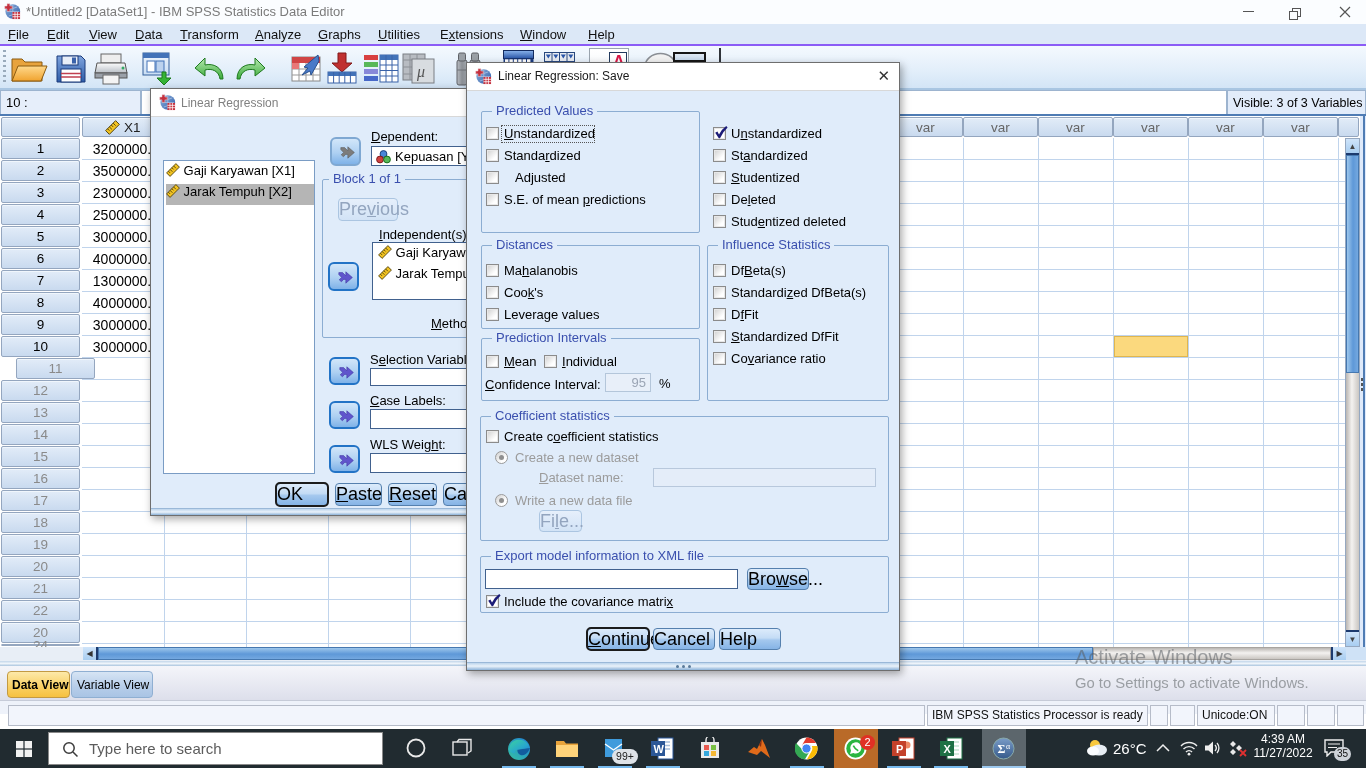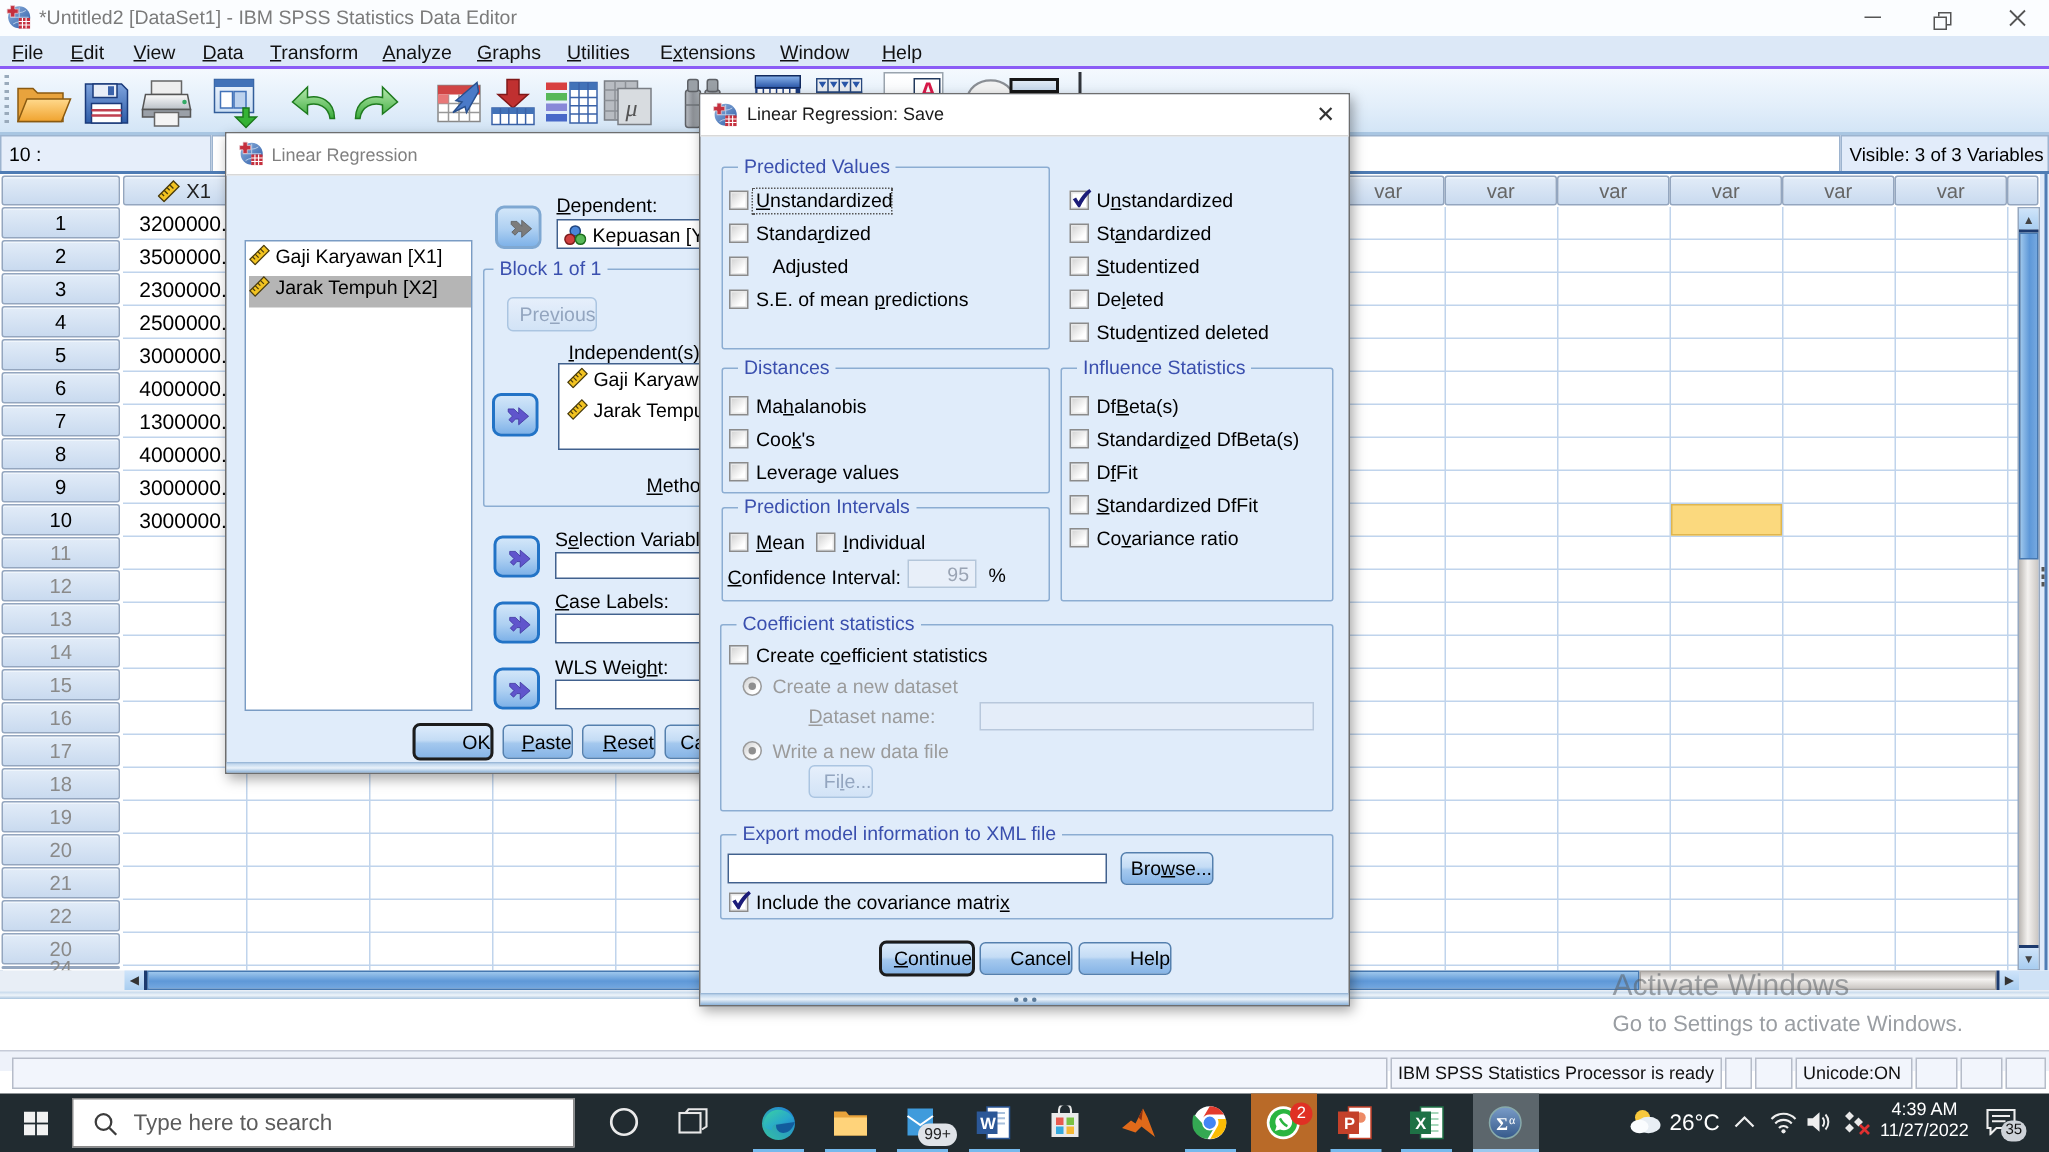--- a/index.html
+++ b/index.html
@@ -20,21 +20,21 @@
 #tabsrow { left:0; top:666px; width:1366px; height:34px; background:linear-gradient(#f4f5fa,#dddfeb); }
 #statusbar { left:0; top:700px; width:1366px; height:14px; background:#eef2fa; border-top:1px solid #c6cbd8; font-size:12px; color:#111; }
 .stbox { position:absolute; top:4px; height:21px; border:1px solid #b6bcc9; background:#f2f5fc; white-space:nowrap; overflow:hidden; }
 #taskbar { left:0; top:729px; width:1366px; height:39px; background:#212b30; }
 .dlg { position:absolute; background:#e0ecfa; border:1px solid #6e6e6e; box-shadow:2px 3px 8px rgba(0,0,0,.35); }
 .dlgtitle { position:absolute; left:0; top:0; right:0; height:28px; background:#fff; border-bottom:1px solid #d8d8d8; }
 .grp { position:absolute; border:1px solid #8cadd2; border-radius:2px; }
 .grplbl { position:absolute; top:-9px; left:10px; background:#e0ecfa; padding:0 4px; color:#3a4fae; font-size:13px; white-space:nowrap; }
 .cb { position:absolute; width:13px; height:13px; background:linear-gradient(135deg,#cfcfcf,#ffffff 70%); border:1px solid #8b8b8b; box-shadow:inset 0 0 0 1px #e8e8e8; }
 .cblbl { position:absolute; font-size:13px; color:#000; white-space:nowrap; }
-.btn { position:absolute; background:linear-gradient(#dcebfb,#c4dcf5 45%,#a4c8ee 55%,#86b4e6); border:1px solid #5580ae; border-radius:4px; font-size:13px; color:#000; text-align:right; }
+.btn { position:absolute; background:linear-gradient(#dcebfb,#c4dcf5 45%,#a4c8ee 55%,#86b4e6); border:1px solid #5580ae; border-radius:4px; font-size:18px; color:#000; text-align:left; }
 .btn.def { outline:2px solid #1c1c1c; outline-offset:-1px; }
 .btn.dis { background:linear-gradient(#e6effb,#d2e3f6); border-color:#abc5e1; color:#93a5bf; }
 .abtn { position:absolute; width:31px; height:29px; background:linear-gradient(#d2e6f9,#aed0f2 55%,#7fb2e8); border:2px solid #2273c6; border-radius:6px; }
 .fld { position:absolute; background:#fff; border:1px solid #41618e; }
 .lbl { position:absolute; font-size:13px; color:#000; white-space:nowrap; }
 .glbl { position:absolute; font-size:13px; color:#9b9b9b; white-space:nowrap; }
 
 .nw { white-space:nowrap; }
 
 </style></head><body>
@@ -250,21 +250,21 @@
       <div class="hdrcell" style="left:1px;top:22px;width:79px;height:21px;line-height:20px;color:#000;">1</div>
       <div class="hdrcell" style="left:1px;top:44px;width:79px;height:21px;line-height:20px;color:#000;">2</div>
       <div class="hdrcell" style="left:1px;top:66px;width:79px;height:21px;line-height:20px;color:#000;">3</div>
       <div class="hdrcell" style="left:1px;top:88px;width:79px;height:21px;line-height:20px;color:#000;">4</div>
       <div class="hdrcell" style="left:1px;top:110px;width:79px;height:21px;line-height:20px;color:#000;">5</div>
       <div class="hdrcell" style="left:1px;top:132px;width:79px;height:21px;line-height:20px;color:#000;">6</div>
       <div class="hdrcell" style="left:1px;top:154px;width:79px;height:21px;line-height:20px;color:#000;">7</div>
       <div class="hdrcell" style="left:1px;top:176px;width:79px;height:21px;line-height:20px;color:#000;">8</div>
       <div class="hdrcell" style="left:1px;top:198px;width:79px;height:21px;line-height:20px;color:#000;">9</div>
       <div class="hdrcell" style="left:1px;top:220px;width:79px;height:21px;line-height:20px;color:#000;">10</div>
-      <div class="hdrcell" style="left:1px;top:242px;width:79px;height:21px;line-height:20px;color:#8a8a8a;">11</div>
+      <div class="hdrcell" style="left:16px;top:242px;width:79px;height:21px;line-height:20px;color:#8a8a8a;">11</div>
       <div class="hdrcell" style="left:1px;top:264px;width:79px;height:21px;line-height:20px;color:#8a8a8a;">12</div>
       <div class="hdrcell" style="left:1px;top:286px;width:79px;height:21px;line-height:20px;color:#8a8a8a;">13</div>
       <div class="hdrcell" style="left:1px;top:308px;width:79px;height:21px;line-height:20px;color:#8a8a8a;">14</div>
       <div class="hdrcell" style="left:1px;top:330px;width:79px;height:21px;line-height:20px;color:#8a8a8a;">15</div>
       <div class="hdrcell" style="left:1px;top:352px;width:79px;height:21px;line-height:20px;color:#8a8a8a;">16</div>
       <div class="hdrcell" style="left:1px;top:374px;width:79px;height:21px;line-height:20px;color:#8a8a8a;">17</div>
       <div class="hdrcell" style="left:1px;top:396px;width:79px;height:21px;line-height:20px;color:#8a8a8a;">18</div>
       <div class="hdrcell" style="left:1px;top:418px;width:79px;height:21px;line-height:20px;color:#8a8a8a;">19</div>
       <div class="hdrcell" style="left:1px;top:440px;width:79px;height:21px;line-height:20px;color:#8a8a8a;">20</div>
       <div class="hdrcell" style="left:1px;top:462px;width:79px;height:21px;line-height:20px;color:#8a8a8a;">21</div>
@@ -335,20 +335,28 @@
       </div>
     </div>
 <div class="abs" id="hscroll" style="left:0;top:647px;width:1366px;height:14px;background:#e8eef6;">
       <div class="abs" style="left:83px;top:0;width:15px;height:13px;background:linear-gradient(#cfe4fa,#a8cdf0);border-right:2px solid #1c3a6e;text-align:center;font-size:8px;color:#333;line-height:13px;">◀</div>
       <div class="sb-thumbh" style="left:98px;top:0;width:995px;height:13px;"></div>
       <div class="abs" style="left:1093px;top:0;width:238px;height:13px;background:linear-gradient(#bab6b2,#f4f2f0 45%,#cac6c2);border:1px solid #a8a4a0;"></div>
       <div class="abs" style="left:1331px;top:0;width:15px;height:13px;background:linear-gradient(#cfe4fa,#a8cdf0);border-left:2px solid #1c3a6e;text-align:center;font-size:8px;color:#333;line-height:13px;">▶</div>
       <div class="abs" style="left:1346px;top:0;width:20px;height:13px;background:#cfe2f6;"></div>
     </div>
 <div class="abs" style="left:0;top:661px;width:1366px;height:5px;background:linear-gradient(#c2d6ea,#eef4fa 50%,#a9c4de);"></div>
+<div class="abs" id="tabsrow">
+      <div class="abs" style="left:7px;top:5px;width:63px;height:27px;background:linear-gradient(#fde9a9,#f9cf62 60%,#f6c140);border:1px solid #c39a43;border-radius:4px;">
+        <span class="abs nw" style="left:4px;top:6px;font-size:12px;font-weight:bold;color:#000;">Data View</span>
+      </div>
+      <div class="abs" style="left:71px;top:5px;width:82px;height:27px;background:linear-gradient(#d6e4f4,#b6cde9 60%,#a9c4e4);border:1px solid #8fafd2;border-radius:4px;">
+        <span class="abs nw" style="left:5px;top:6px;font-size:12px;color:#000;">Variable View</span>
+      </div>
+    </div>
 <div class="abs" id="statusbar">
       <div class="stbox" style="left:8px;width:917px;"></div>
       <div class="stbox" style="left:927px;width:221px;">
         <span class="abs" style="left:4px;top:2px;">IBM SPSS Statistics Processor is ready</span>
       </div>
       <div class="stbox" style="left:1150px;width:18px;"></div>
       <div class="stbox" style="left:1170px;width:25px;"></div>
       <div class="stbox" style="left:1197px;width:78px;">
         <span class="abs" style="left:4px;top:2px;">Unicode:ON</span>
       </div>

